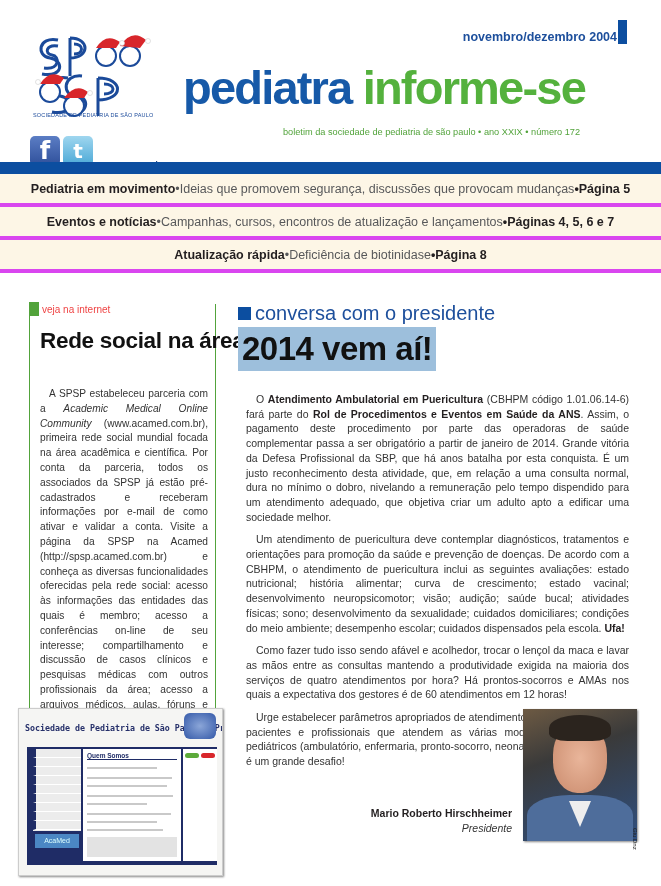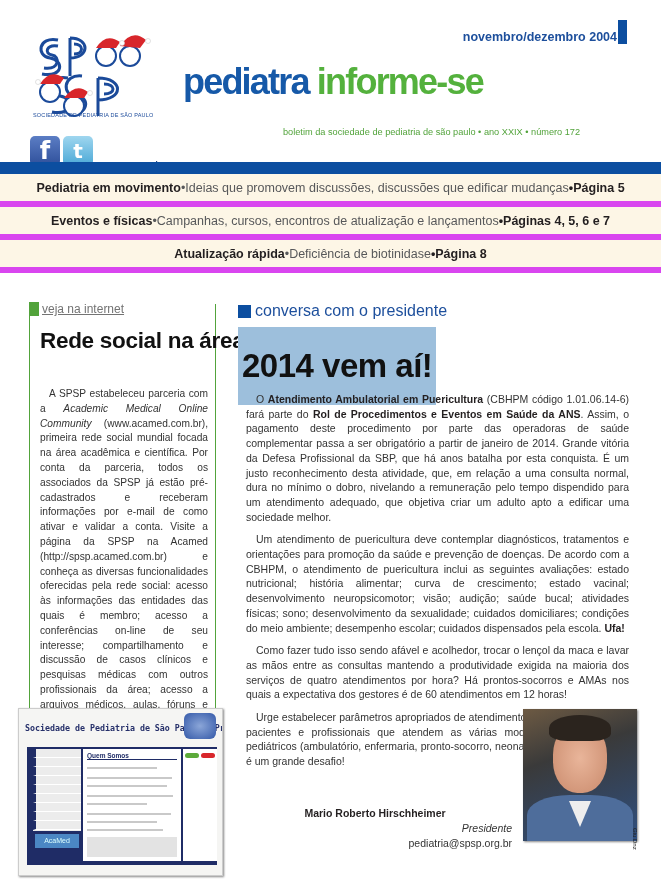--- a/index.html
+++ b/index.html
@@ -9,38 +9,38 @@
   
   .logo{position:absolute;left:28px;top:26px;width:140px;height:98px;}
   .logo-tag{position:absolute;left:33px;top:112px;font-size:5.5px;letter-spacing:.2px;color:#1b4a9a;white-space:nowrap;}
   .social{position:absolute;left:30px;top:136px;display:flex;gap:3px;align-items:flex-end;}
   .social .ico{width:30px;height:30px;border-radius:5px;display:flex;align-items:center;justify-content:center;color:#fff;font-weight:bold;font-family:"DejaVu Sans",sans-serif;}
   .ico.fb{background:linear-gradient(#5b7dc4,#2e4f9a);font-size:24px;}
   .ico.tw{background:linear-gradient(#9fd6ef,#4aa8d6);font-size:20px;}
   .site-url{position:absolute;left:99px;top:151px;font-size:8px;font-weight:bold;color:#1a3d7c;margin-top:8px;}
   .issue-date{position:absolute;right:44px;top:30px;font-size:12.5px;font-weight:bold;color:#1d4f9c;}
   .issue-bar{position:absolute;right:34px;top:20px;width:9px;height:24px;background:#0c4ea0;}
-  .title{position:absolute;left:183px;top:64px;font-size:36px;font-weight:bold;letter-spacing:-1.8px;white-space:nowrap;line-height:1;}
+  .title{position:absolute;left:183px;top:64px;font-size:47px;font-weight:bold;letter-spacing:-1.8px;white-space:nowrap;line-height:1;}
   .title .a{color:#1659a8;}
   .title .b{color:#54b13d;}
   .subtitle{position:absolute;left:283px;top:127px;font-size:9.2px;color:#52a33b;white-space:nowrap;}
   .blue-bar{position:absolute;left:0;top:162px;width:661px;height:12px;background:#0c4ea0;}
 
   
   .highlights{position:absolute;left:0;top:174px;width:661px;background:#fdf6e6;}
-  .hl{height:33px;border-bottom:6px solid #d946ef;display:flex;align-items:center;justify-content:center;font-size:12.5px;white-space:nowrap;}
+  .hl{height:33px;border-bottom:4px solid #d946ef;display:flex;align-items:center;justify-content:center;font-size:12.5px;white-space:nowrap;}
   .hl .k{font-weight:bold;color:#231f20;}
   .hl .d{color:#57585a;}
   .hl .p{font-weight:bold;color:#231f20;}
 
   
   .side{position:absolute;left:29px;top:304px;width:187px;height:407px;border:1.5px solid #52a33b;border-top:none;}
   .side-head{position:absolute;left:29px;top:302px;display:flex;align-items:center;}
   .side-head .sq{width:10px;height:14px;background:#52a33b;margin-right:3px;}
-  .side-head span{color:#737373;font-size:12px;text-decoration:underline;}
+  .side-head span{color:#ef4444;font-size:10px;}
   .side-title{position:absolute;left:40px;top:328px;font-size:22.5px;line-height:25px;color:#111;font-weight:bold;letter-spacing:-.3px;}
   .side-body{position:absolute;left:40px;top:387px;width:168px;font-size:10.2px;line-height:14.8px;color:#333;text-align:justify;}
   .side-body p{margin:0;text-indent:9px;}
 
   
   .thumb{position:absolute;left:18px;top:708px;width:205px;height:168px;background:#f5f5f3;border:1px solid #ccc;box-shadow:1px 1px 2px #888;overflow:hidden;}
   .thumb .t-title{position:absolute;left:6px;top:14px;font-size:8.3px;color:#26306a;font-family:"DejaVu Sans Mono",monospace;font-weight:bold;white-space:nowrap;}
   .thumb .t-logo{position:absolute;right:6px;top:4px;width:32px;height:26px;border-radius:6px;background:radial-gradient(#8ba6d8,#3459a8);}
   .thumb .t-nav{position:absolute;left:8px;top:38px;width:190px;height:118px;background:#1f2c66;}
   .thumb .t-menu{position:absolute;left:14px;top:40px;width:48px;height:82px;background:#ececec;}
@@ -50,28 +50,28 @@
   .thumb .t-line{position:absolute;left:4px;height:2px;background:#c9c9c9;}
   .thumb .t-right{position:absolute;left:164px;top:40px;width:34px;height:112px;background:#fff;}
   .thumb .pill-g{position:absolute;left:2px;top:4px;width:14px;height:5px;border-radius:3px;background:#5caa3a;}
   .thumb .pill-r{position:absolute;left:18px;top:4px;width:14px;height:5px;border-radius:3px;background:#d8262b;}
   .thumb .t-acamed{position:absolute;left:16px;top:125px;width:44px;height:14px;background:#4b87c4;color:#dff;font-size:7px;text-align:center;line-height:14px;}
   .thumb .t-box{position:absolute;left:4px;top:88px;width:90px;height:20px;background:#e3e3e3;}
 
   
   .sec-head{position:absolute;left:238px;top:302px;display:flex;align-items:center;}
   .sec-head .sq{width:13px;height:13px;background:#0c4ea0;margin-right:4px;}
-  .sec-head span{color:#1d4f9c;font-size:16px;}
-  .headline{position:absolute;left:238px;top:327px;background:#9dbfdc;padding:17px 4px;font-size:33px;font-weight:bold;color:#111;line-height:44px;letter-spacing:-.5px;}
+  .sec-head span{color:#1d4f9c;font-size:20px;}
+  .headline{position:absolute;left:238px;top:327px;background:#9dbfdc;padding:0 4px;font-size:33px;font-weight:bold;color:#111;line-height:44px;letter-spacing:-.5px;}
   .body{position:absolute;left:238px;top:384px;width:399px;font-size:10.5px;line-height:14.7px;color:#333;text-align:justify;}
   .body p{margin:8px;text-indent:10px;}
   .body b{color:#231f20;}
   .body .narrow{width:274px;}
   .sig{position:absolute;left:238px;top:806px;width:274px;text-align:right;font-size:10.5px;line-height:15px;color:#333;}
-  .sig .n{font-weight:bold;color:#231f20;text-align:center;}
+  .sig .n{font-weight:bold;color:#231f20;}
   .sig .r{font-style:italic;}
 
   
   .photo{position:absolute;left:523px;top:709px;width:114px;height:132px;background:linear-gradient(160deg,#6d5a43 0%,#3a3a3a 35%,#2f4f7f 100%);box-shadow:1px 1px 2px #888;overflow:hidden;}
   .photo .face{position:absolute;left:30px;top:14px;width:54px;height:70px;border-radius:45%;background:radial-gradient(#e9b59a,#c98a6c);}
   .photo .hair{position:absolute;left:26px;top:6px;width:62px;height:26px;border-radius:50% 50% 30% 30%;background:#2b241e;}
   .photo .shirt{position:absolute;left:4px;top:86px;width:106px;height:50px;border-radius:40% 40% 0 0;background:#4e6d9b;}
   .photo .collar{position:absolute;left:46px;top:92px;width:22px;height:26px;background:#eee;clip-path:polygon(0 0,100% 0,50% 100%);}
   .credit{position:absolute;left:638px;top:828px;font-size:6px;color:#222;transform:rotate(90deg);transform-origin:left top;white-space:nowrap;}
 </style>
@@ -122,26 +122,26 @@
 <div class="title">
   <span class="a">pediatra</span><span> </span><span class="b">informe-se</span>
 </div>
 <div class="subtitle">boletim da sociedade de pediatria de são paulo  •  ano XXIX  •  número 172</div>
 <div class="blue-bar"></div>
 
 <div class="highlights">
   <div class="hl">
     <span class="k">Pediatria em movimento</span>
     <span class="d"> • </span>
-    <span class="d">Ideias que promovem discussões, discussões que edificar mudanças</span>
+    <span class="d">Ideias que promovem segurança, discussões que provocam mudanças</span>
     <span class="p"> • </span>
     <span class="p">Página 5</span>
   </div>
   <div class="hl">
-    <span class="k">Eventos e físicas</span>
+    <span class="k">Eventos e notícias</span>
     <span class="d"> • </span>
     <span class="d">Campanhas, cursos, encontros de atualização e lançamentos</span>
     <span class="p"> • </span>
     <span class="p">Páginas 4, 5, 6 e 7</span>
   </div>
   <div class="hl">
     <span class="k">Atualização rápida</span>
     <span class="d"> • </span>
     <span class="d">Deficiência de biotinidase</span>
     <span class="p"> • </span>
@@ -202,21 +202,20 @@
 <div class="body">
   <p><span>O </span><b>Atendimento Ambulatorial em Puericultura</b><span> (CBHPM código 1.01.06.14-6) fará parte do </span><b>Rol de Procedimentos e Eventos em Saúde da ANS</b><span>. Assim, o pagamento deste procedimento por parte das operadoras de saúde complementar passa a ser obrigatório a partir de janeiro de 2014. Grande vitória da Defesa Profissional da SBP, que há anos batalha por esta conquista. É um justo reconhecimento desta atividade, que, em relação a uma consulta normal, dura no mínimo o dobro, nivelando a remuneração pelo tempo dispendido para um atendimento adequado, que objetiva criar um adulto apto a edificar uma sociedade melhor.</span></p>
   <p><span>Um atendimento de puericultura deve contemplar diagnósticos, tratamentos e orientações para promoção da saúde e prevenção de doenças. De acordo com a CBHPM, o atendimento de puericultura inclui as seguintes avaliações: estado nutricional; história alimentar; curva de crescimento; estado vacinal; desenvolvimento neuropsicomotor; visão; audição; saúde bucal; atividades físicas; sono; desenvolvimento da sexualidade; cuidados domiciliares; condições do meio ambiente; desempenho escolar; cuidados dispensados pela escola. </span><b>Ufa!</b></p>
   <p>Como fazer tudo isso sendo afável e acolhedor, trocar o lençol da maca e lavar as mãos entre as consultas mantendo a produtividade exigida na maioria dos serviços de quatro atendimentos por hora? Há prontos-socorros e AMAs nos quais a expectativa dos gestores é de 60 atendimentos em 12 horas!</p>
   <p class="narrow5">Urge estabelecer parâmetros apropriados de atendimento que não vulnerabilize pacientes e profissionais que atendem as várias modalidades de serviços pediátricos (ambulatório, enfermaria, pronto-socorro, neonatologia, UTI etc.). Este é um grande desafio!</p>
 </div>
 
 <div class="sig">
   <div class="n">Mario Roberto Hirschheimer</div>
   <div class="r">Presidente</div>
-  <div>pediatria@spsp.org.br</div>
 </div>
 
 <div class="photo">
   <div class="shirt"></div>
   <div class="collar"></div>
   <div class="face"></div>
   <div class="hair"></div>
 </div>
 <div class="credit">Giu Dnz</div>
 

